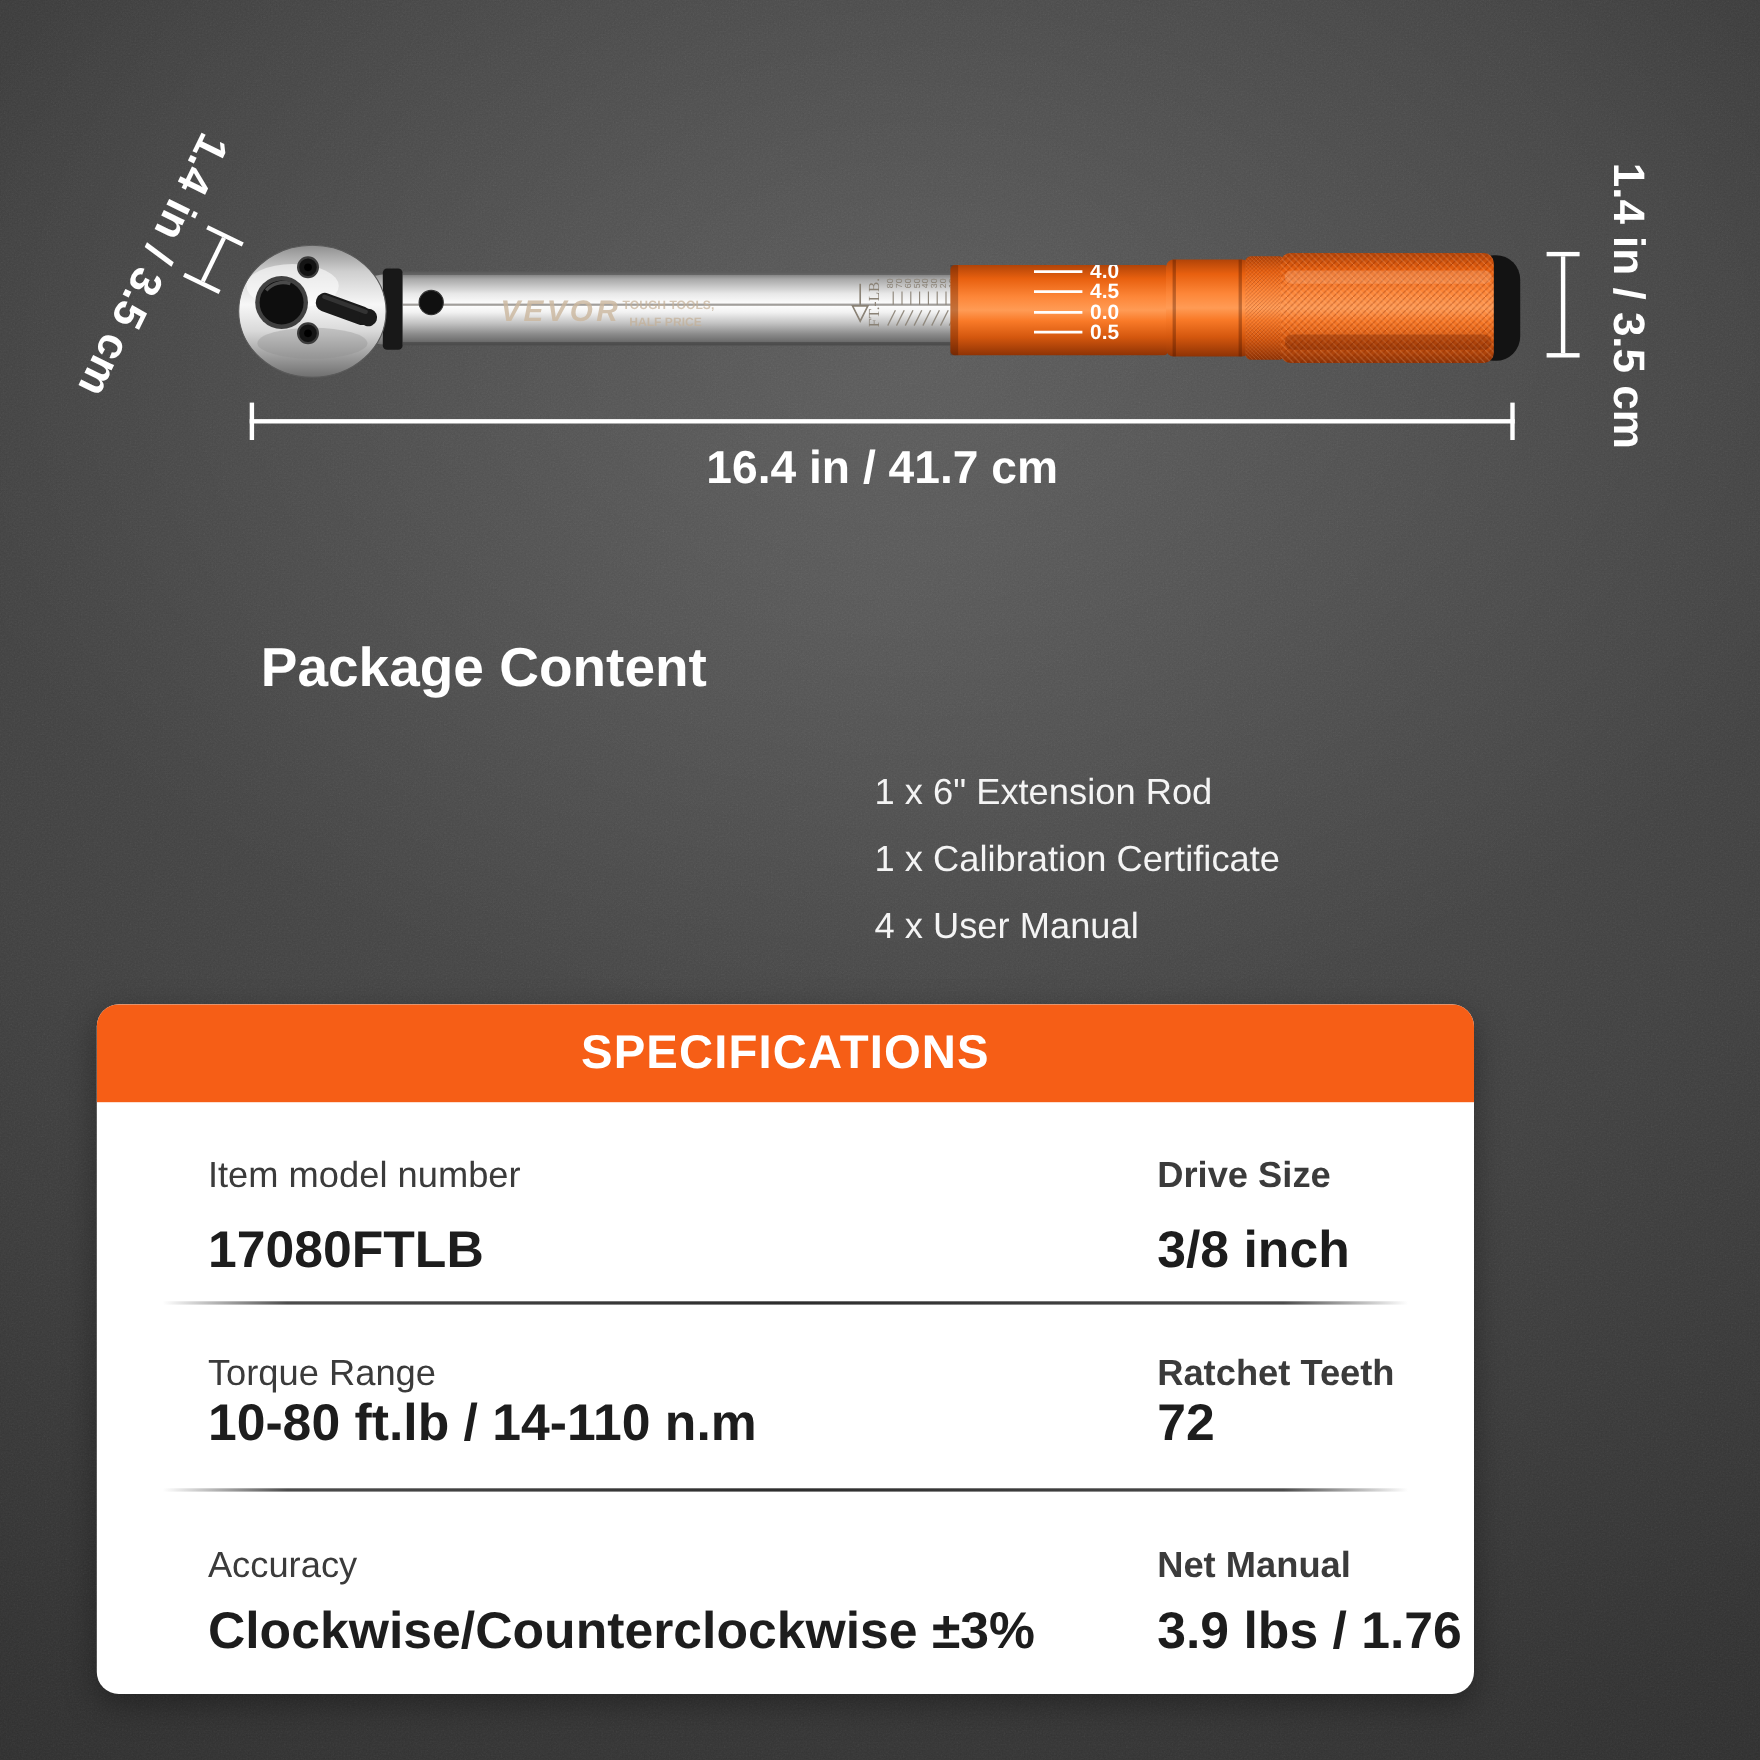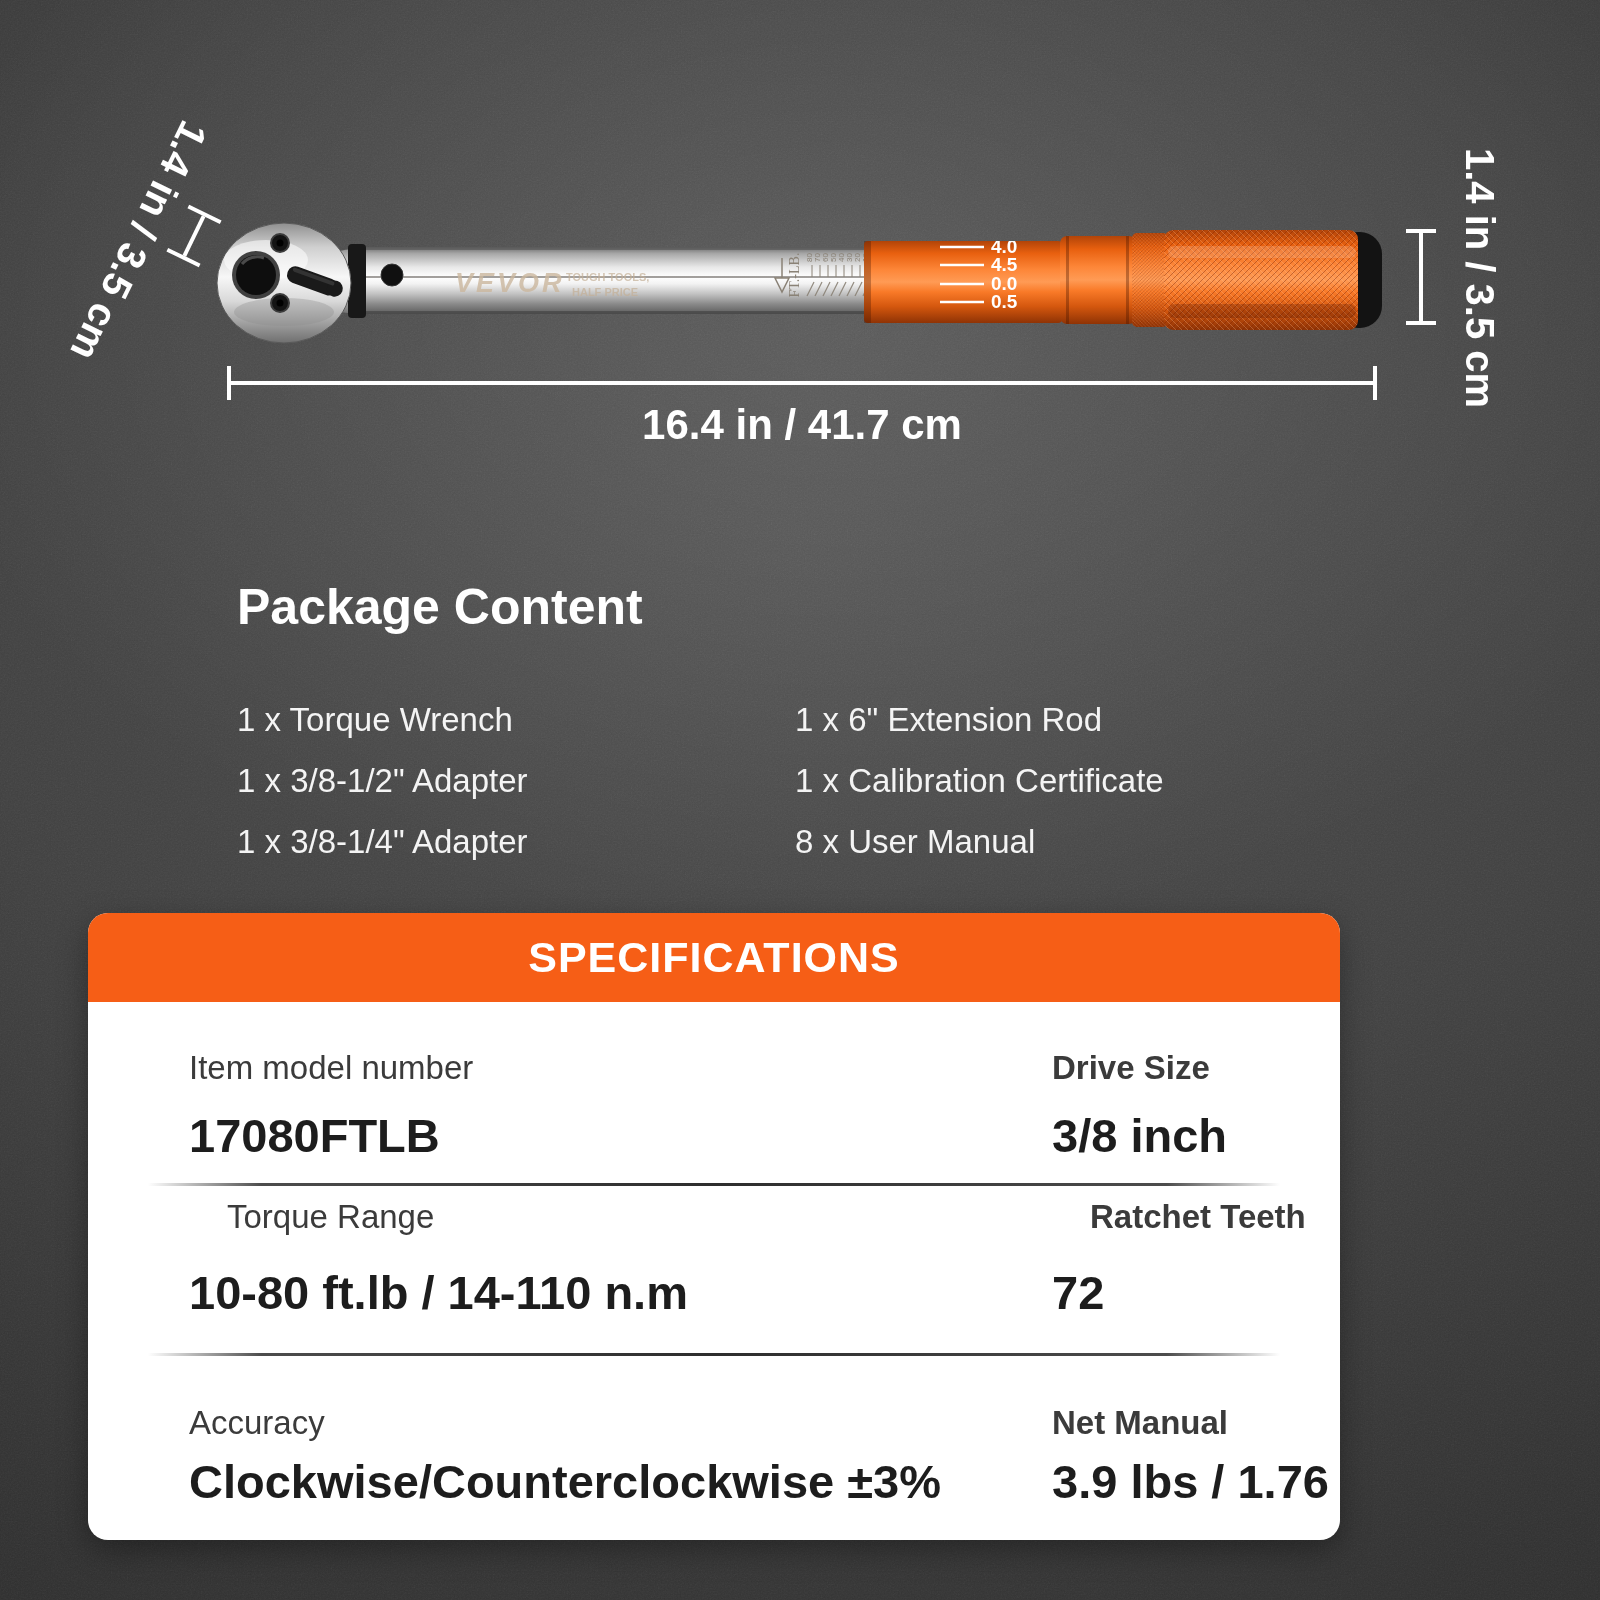--- a/index.html
+++ b/index.html
@@ -34,21 +34,21 @@
   .pkg-left{left:237px;}
   .pkg-right{left:795px;}
   
   .spec-card{position:absolute;left:88px;top:913px;width:1252px;height:627px;background:#fff;border-radius:20px;overflow:hidden;box-shadow:0 10px 30px rgba(0,0,0,0.35);}
   .spec-header{height:89px;line-height:89px;background:#f65e16;color:#fff;text-align:center;font-size:43px;font-weight:bold;letter-spacing:1px;}
   .spec-label{position:absolute;font-size:33px;line-height:36px;color:#3b3b3b;white-space:nowrap;}
   .spec-value{position:absolute;font-size:47px;line-height:54px;font-weight:bold;color:#1d1d1d;white-space:nowrap;}
   .col-l{left:101px;}
   .col-r{left:964px;font-weight:bold;}
   .r1l{top:137px;} .r1v{top:196px;}
-  .r2l{top:286px;margin-left:38px;} .r2v{top:353px;text-align:center;}
+  .r2l{top:317px;} .r2v{top:353px;text-align:center;}
   .r3l{top:492px;} .r3v{top:542px;}
   .spec-divider{position:absolute;left:60px;right:60px;height:3px;
     background:linear-gradient(to right, rgba(45,45,45,0) 0%, rgba(45,45,45,0.85) 10%, #2d2d2d 50%, rgba(45,45,45,0.85) 90%, rgba(45,45,45,0) 100%);}
   .d1{top:270px;} .d2{top:440px;}
   .wrench-svg{position:absolute;left:190px;top:195px;width:1220px;height:190px;}
 </style>
 </head>
 <body>
 
 <div class="stage">
@@ -215,29 +215,24 @@
     <g>
       <rect x="1336" y="232" width="46" height="96" rx="22" fill="#131313"></rect>
       <rect x="1164" y="230" width="194" height="100" rx="9" fill="url(#og)"></rect>
       <rect x="1164" y="230" width="194" height="100" rx="9" fill="url(#kn)"></rect>
       <rect x="1168" y="246" width="188" height="12" rx="6" fill="rgba(255,215,185,0.22)"></rect>
       <rect x="1168" y="304" width="188" height="14" rx="7" fill="rgba(60,10,0,0.22)"></rect>
     </g>
   </svg>
 
   <div class="pkg-title">Package Content</div>
-  <div class="pkg-col pkg-left">
-    <div class="pkg-item">1 x Torque Wrench</div>
-    <div class="pkg-item">1 x 3/8-1/2" Adapter</div>
-    <div class="pkg-item">1 x 3/8-1/4" Adapter</div>
-  </div>
   <div class="pkg-col pkg-right">
     <div class="pkg-item">1 x 6" Extension Rod</div>
     <div class="pkg-item">1 x Calibration Certificate</div>
-    <div class="pkg-item">8 x User Manual</div>
+    <div class="pkg-item">4 x User Manual</div>
   </div>
 
   <div class="spec-card">
     <div class="spec-header">SPECIFICATIONS</div>
 
     <div class="spec-label col-l r1l">Item model number</div>
     <div class="spec-value col-l r1v">17080FTLB</div>
     <div class="spec-label col-r r1l">Drive Size</div>
     <div class="spec-value col-r r1v">3/8 inch</div>
     <div class="spec-divider d1"></div>

